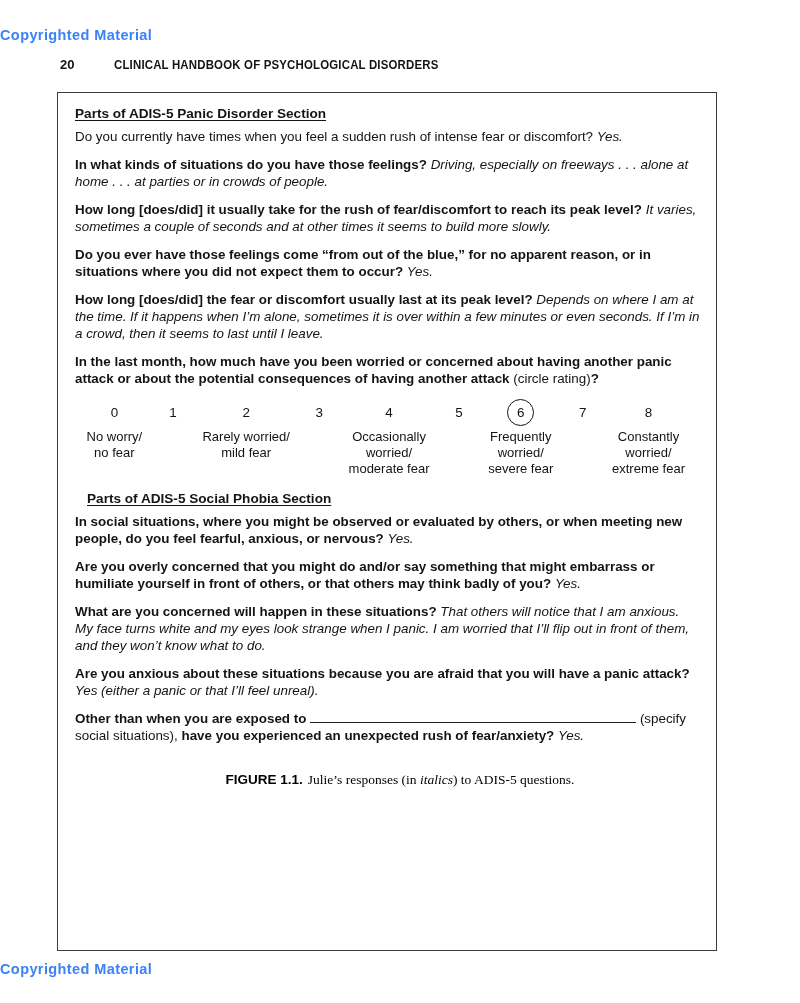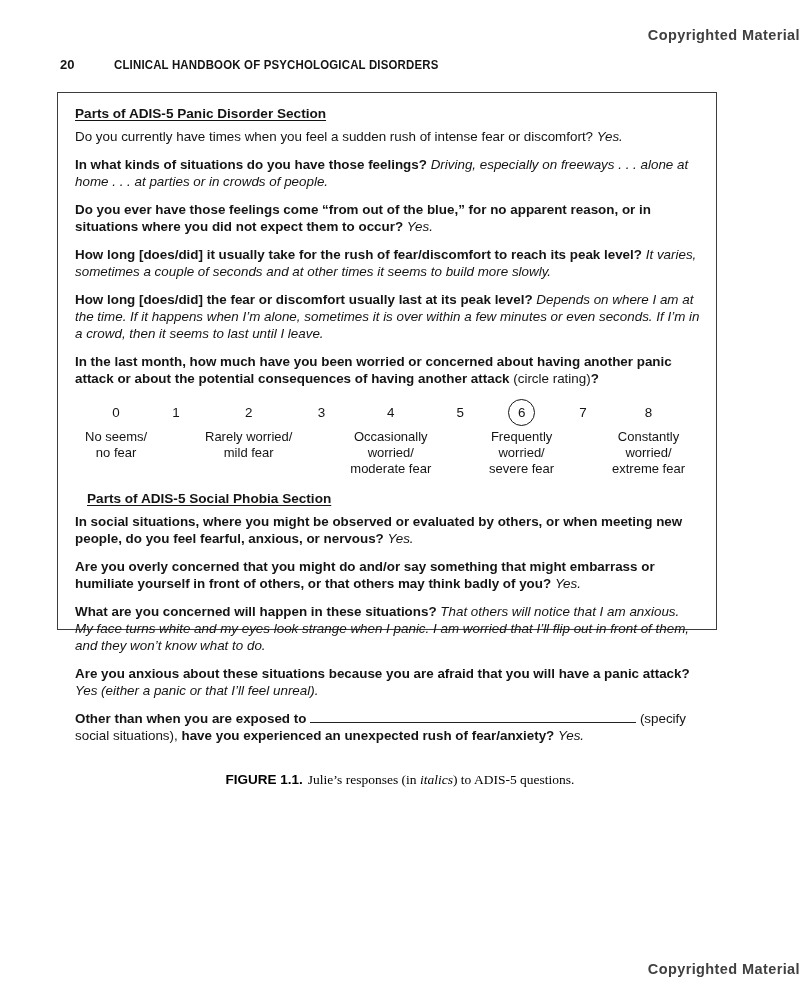--- a/index.html
+++ b/index.html
@@ -1,33 +1,33 @@
 <!DOCTYPE html>
 <html><head>
 <meta charset="utf-8">
 <style>
   html,body { margin:0; padding:0; background:#ffffff; }
   .page {
     position:relative; width:800px; height:1003px; background:#ffffff;
     font-family:"Liberation Sans", sans-serif; color:#141414; overflow:hidden;
   }
   .watermark {
-    position:absolute; left:0; width:100%; text-align:right;
-    color:#404040; font-weight:bold; font-size:14.5px; letter-spacing:0.4px;
+    position:absolute; left:0; width:100%; text-align:left;
+    color:#3b82f6; font-weight:bold; font-size:14.5px; letter-spacing:0.4px;
   }
   .watermark.top { top:27px; }
   .watermark.bottom { top:961px; }
   .page-header { position:absolute; top:57px; left:60px; font-size:13px; white-space:nowrap; }
   .page-num { font-weight:bold; }
   .running-head {
     display:inline-block; margin-left:36px; font-weight:bold; letter-spacing:0.2px;
     transform:scaleX(0.88); transform-origin:left center;
   }
   .figure-box {
-    position:absolute; left:57px; top:92px; width:660px; height:538px;
+    position:absolute; left:57px; top:92px; width:660px; height:859px;
     box-sizing:border-box; border:1px solid #3d3d3d;
     padding:12px 16px 0 17px; font-size:13.4px; line-height:17px;
   }
   .section-heading {
     font-weight:bold; font-size:13.6px;
     text-decoration:underline; text-underline-offset:2px;
     margin:0 0 6px 0;
   }
   .qa { margin:0 0 11px 0; }
   .q-bold { font-weight:bold;margin-top:20px; }
@@ -82,27 +82,27 @@
       <span class="q-reg">Do you currently have times when you feel a sudden rush of intense fear or discomfort?</span>
       <span class="ans">Yes.</span>
     </p>
 
     <p class="qa">
       <span class="q-bold">In what kinds of situations do you have those feelings?</span>
       <span class="ans">Driving, especially on freeways . . . alone at home . . . at parties or in crowds of people.</span>
     </p>
 
     <p class="qa">
-      <span class="q-bold">Do you ever have those feelings come “from out of the blue,” for no apparent reason, or in situations where you did not expect them to occur?</span>
-      <span class="ans">Yes.</span>
+      <span class="q-bold">How long [does/did] it usually take for the rush of fear/discomfort to reach its peak level?</span>
+      <span class="ans">It varies, sometimes a couple of seconds and at other times it seems to build more slowly.</span>
     </p>
 
     <p class="qa">
-      <span class="q-bold">How long [does/did] it usually take for the rush of fear/discomfort to reach its peak level?</span>
-      <span class="ans">It varies, sometimes a couple of seconds and at other times it seems to build more slowly.</span>
+      <span class="q-bold">Do you ever have those feelings come “from out of the blue,” for no apparent reason, or in situations where you did not expect them to occur?</span>
+      <span class="ans">Yes.</span>
     </p>
 
     <p class="qa">
       <span class="q-bold">How long [does/did] the fear or discomfort usually last at its peak level?</span>
       <span class="ans">Depends on where I am at the time. If it happens when I’m alone, sometimes it is over within a few minutes or even seconds. If I’m in a crowd, then it seems to last until I leave.</span>
     </p>
 
     <p class="qa">
       <span class="q-bold">In the last month, how much have you been worried or concerned about having another panic attack or about the potential consequences of having another attack</span>
       <span class="q-reg">(circle rating)</span><span class="q-bold">?</span>
@@ -130,21 +130,21 @@
       <div class="num-cell">
           <span class="circled">6</span>
         </div>
       <div class="num-cell">
           <span>7</span>
         </div>
       <div class="num-cell">
           <span>8</span>
         </div>
 
-      <div class="label-cell">No seems/
+      <div class="label-cell">No worry/
 no fear</div>
       <div class="label-cell"></div>
       <div class="label-cell">Rarely worried/
 mild fear</div>
       <div class="label-cell"></div>
       <div class="label-cell">Occasionally
 worried/
 moderate fear</div>
       <div class="label-cell"></div>
       <div class="label-cell">Frequently

